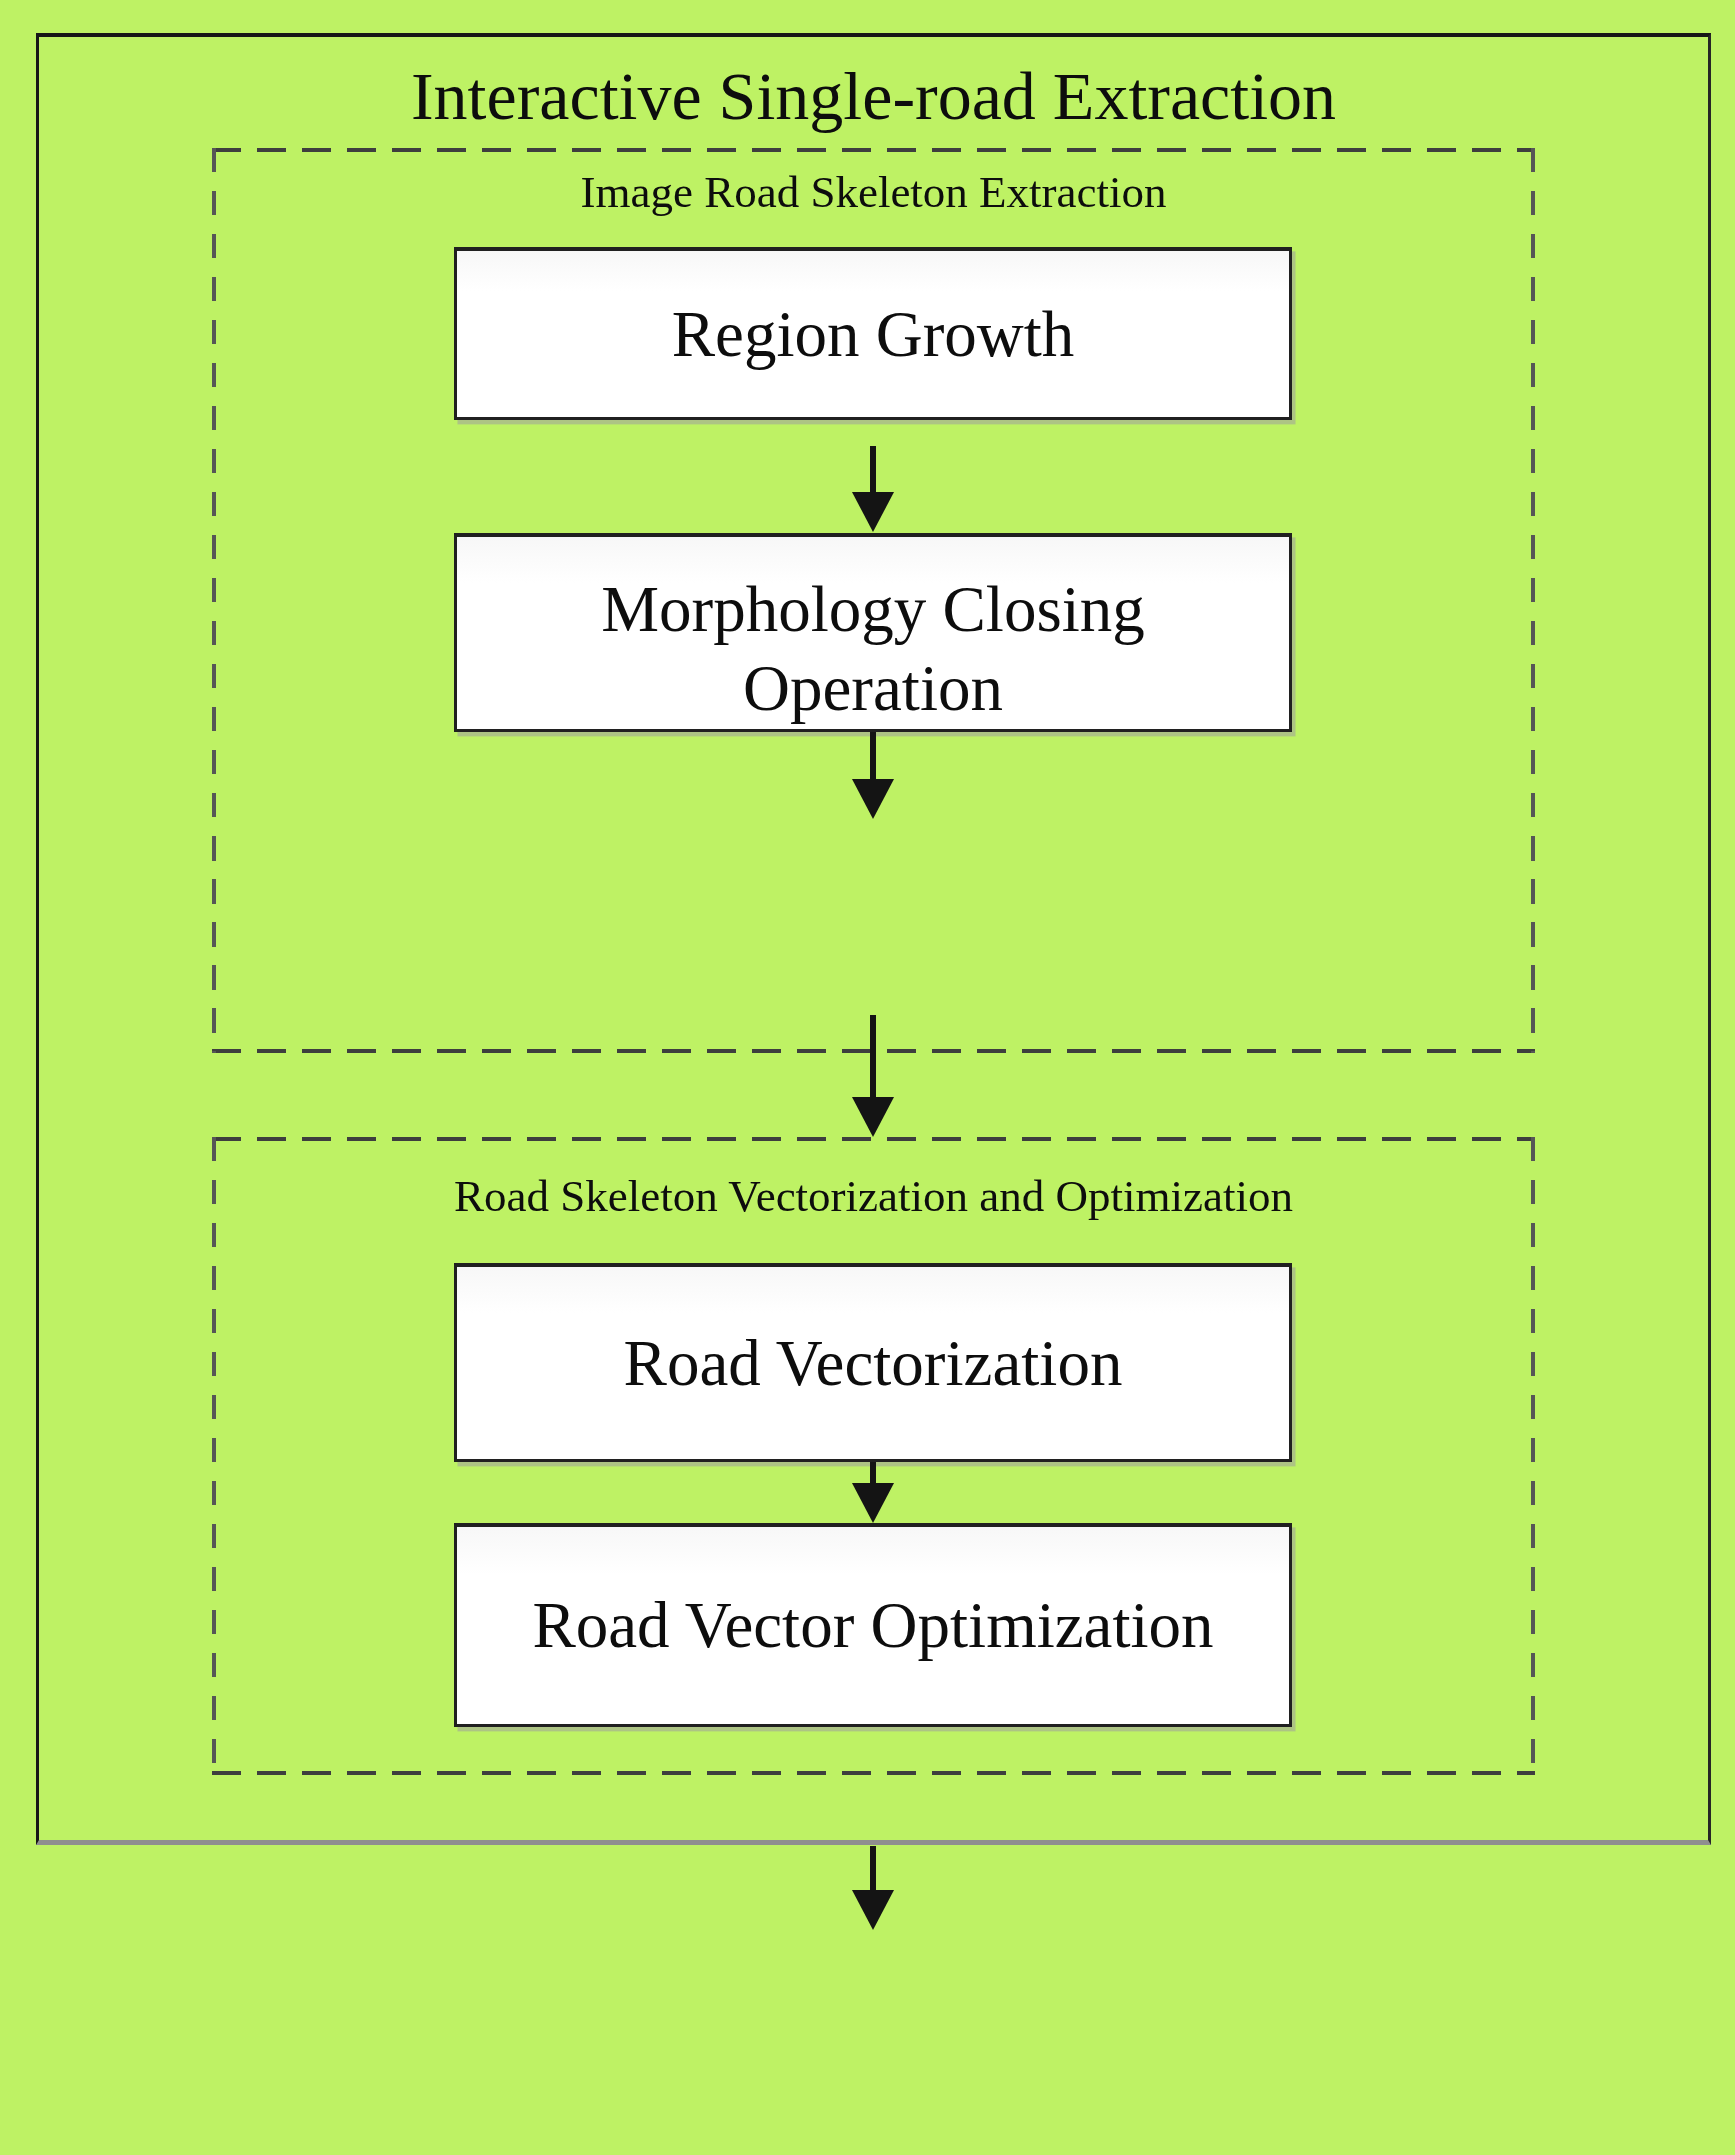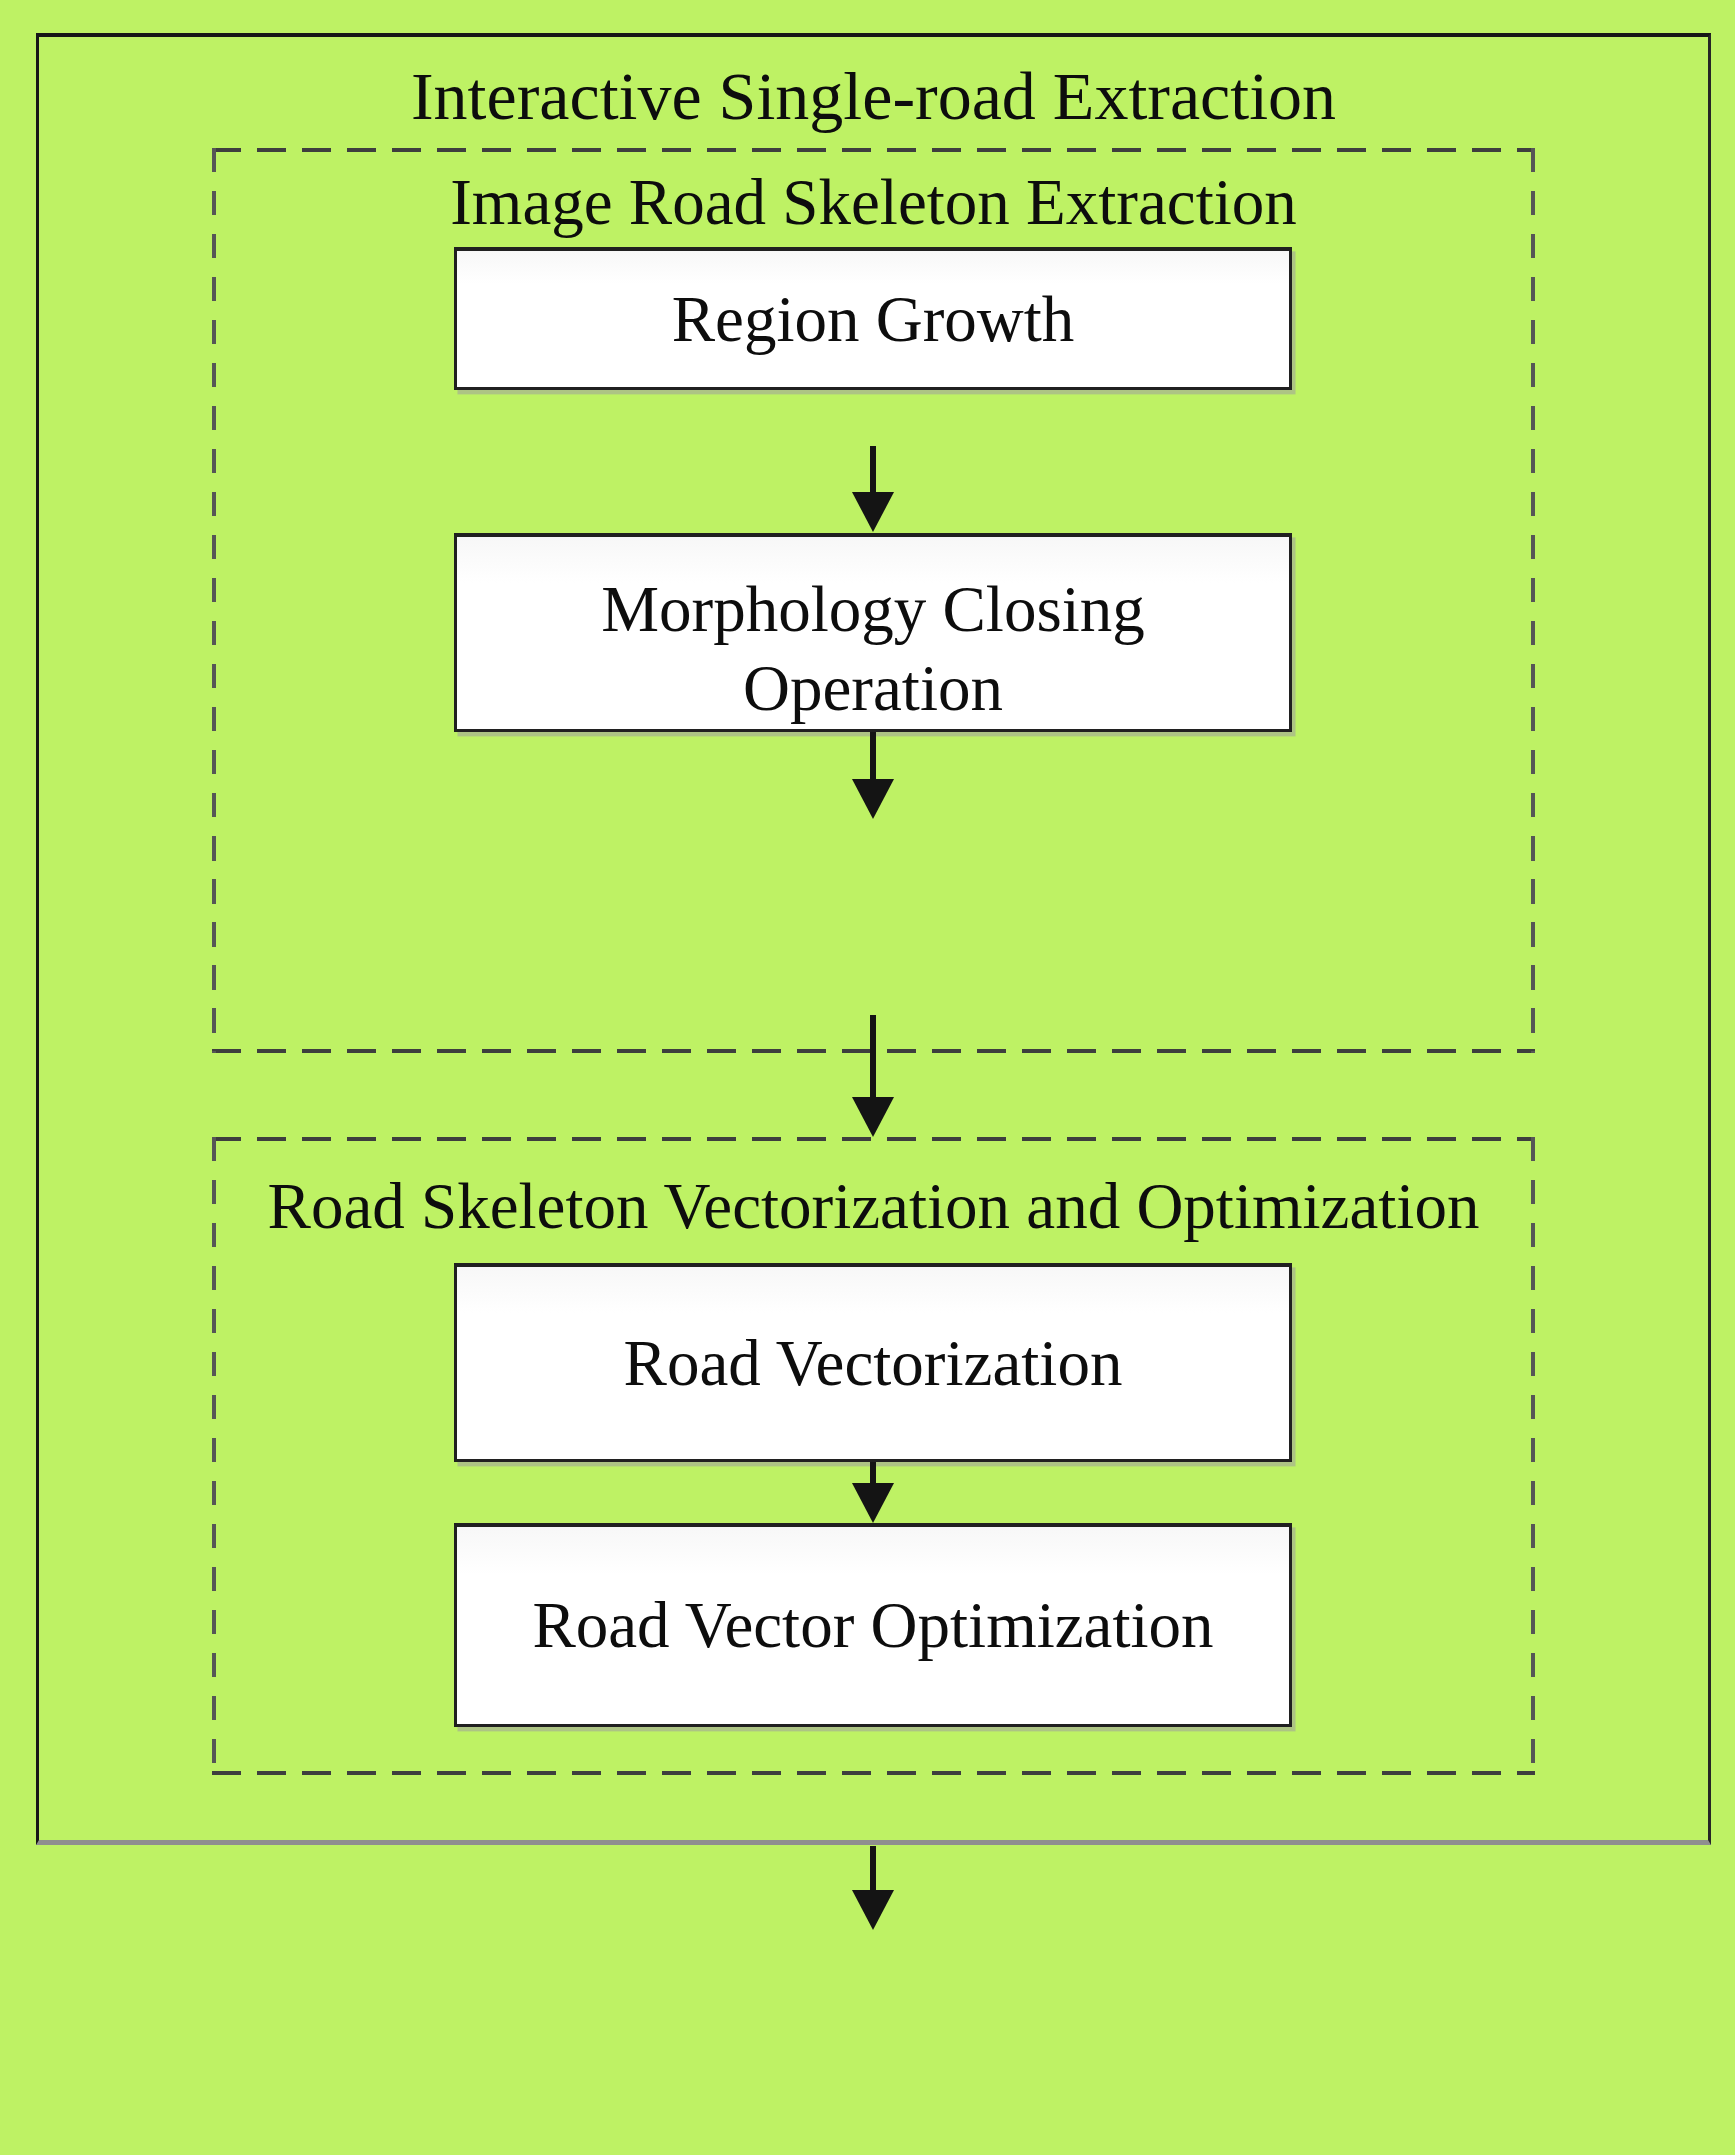--- a/index.html
+++ b/index.html
@@ -49,21 +49,21 @@
     top: 0; height: 100%; width: 4.4px;
     background: repeating-linear-gradient(180deg, #565656 0px, #565656 24.5px, transparent 24.5px, transparent 43px);
   }
   .edge.left { left: 0; }
   .edge.right { right: 0; }
 
   .section-title {
     position: absolute;
     left: 212px; width: 1323px;
     text-align: center;
-    font-size: 65px;
+    font-size: 45px;
     line-height: 1;
     white-space: nowrap;
   }
   #stage1-title { top: 170px; }
   #stage2-title { top: 1174px; }
 
   
   .step-box {
     position: absolute;
     left: 454px; width: 838px;
@@ -71,21 +71,21 @@
     background: linear-gradient(180deg, #f7f7f7 0%, #ffffff 24%);
     border: 3.5px solid #202020;
     border-top-width: 4.4px;
     box-shadow: 3.5px 4.4px 0 rgba(158, 158, 158, 0.55);
     display: flex; align-items: center; justify-content: center;
     text-align: center;
     font-size: 65px;
     line-height: 1.21;
     z-index: 2;
   }
-  #box-region-growth            { top: 247px;  height: 143px; }
+  #box-region-growth            { top: 247px;  height: 173px; }
   #box-morphology               { top: 533px;  height: 199px; }
   #box-image-thinning           { top: 819px;  height: 196px; }
   #box-road-vectorization       { top: 1263px; height: 199px; align-items: center; }
   #box-road-vector-optimization { top: 1523px; height: 204px; }
   #box-road-network-generation  { top: 1929px; height: 194px; }
   .wrap-narrow { max-width: 576px; margin-top: 32px; }
 
   
   .arrow {
     position: absolute;

